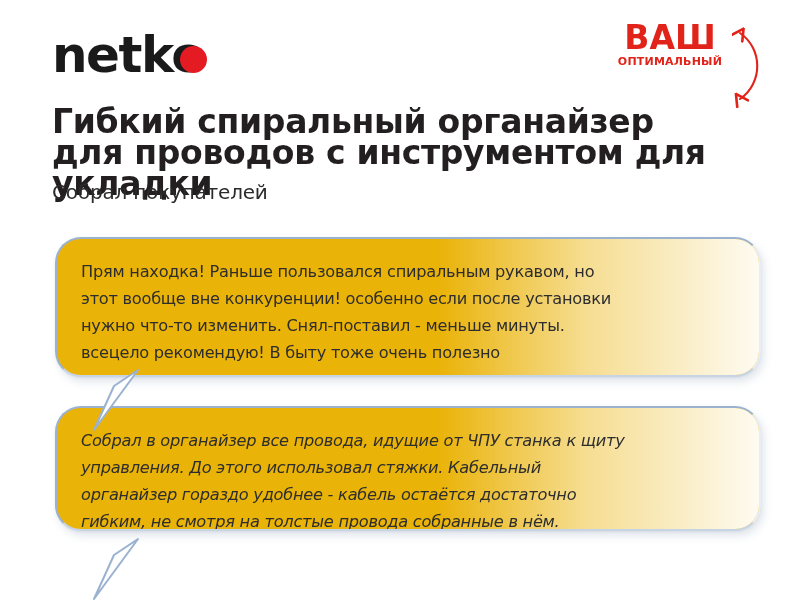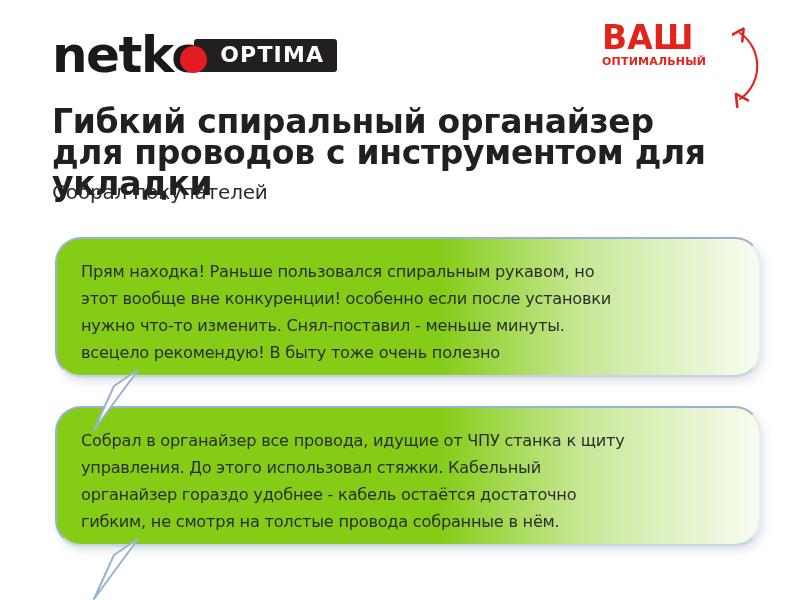--- a/index.html
+++ b/index.html
@@ -88,21 +88,21 @@
     position: absolute;
     right: 28px;
     top: 22px;
     width: 170px;
     height: 86px;
   }
   .choice-stack {
     position: absolute;
     left: 0; top: 0;
     width: 136px;
-    text-align: left;
+    text-align: center;
     color: #e2231a;
   }
   .choice-big {
     font-family: "DejaVu Sans", sans-serif;
     font-weight: 700;
     font-size: 33px;
     line-height: 32px;
     letter-spacing: 0px;
     color: #e2231a;
   }
@@ -157,28 +157,28 @@
     width: 800px;
     height: 600px;
   }
 
   .bubble-wrap {
     position: absolute;
     left: 55px;
     width: 706px;
   }
   .bubble-wrap.b1 { top: 237px; height: 140px; }
-  .bubble-wrap.b2 { top: 406px; height: 140px; }
+  .bubble-wrap.b2 { top: 406px; height: 125px; font-style: italic; }
 
   .bubble {
     position: relative;
     box-sizing: border-box;
     width: 100%;
     height: 100%;
-    background: #84cc16;
+    background: #eab308;
     border-radius: 26px;
     border: 2px solid #9ab2cf;
     border-right-color: #e9eef4;
     border-bottom-color: #c6d4e4;
     box-shadow: 3px 5px 9px rgba(120, 140, 170, 0.22),
                 0 1px 2px rgba(140, 155, 180, 0.15);
     overflow: hidden;
   }
   
   .bubble::after {
@@ -222,23 +222,20 @@
 </head>
 <body>
 
 <div class="page">
 
   <div class="header">
 
     <div class="brand-logo">
       <div class="brand-word">netko</div>
       <div class="brand-dot"></div>
-      <div class="optima-badge">
-        <span>OPTIMA</span>
-      </div>
     </div>
 
     <div class="choice-logo">
       <div class="choice-stack">
         <div class="choice-big">ВАШ</div>
         <div class="choice-small">ОПТИМАЛЬНЫЙ</div>
       </div>
       <svg class="choice-arc" viewBox="0 0 40 84">
         <defs>
           <marker id="ah-top" markerWidth="7" markerHeight="7" refX="3.2" refY="3.3" orient="auto">

